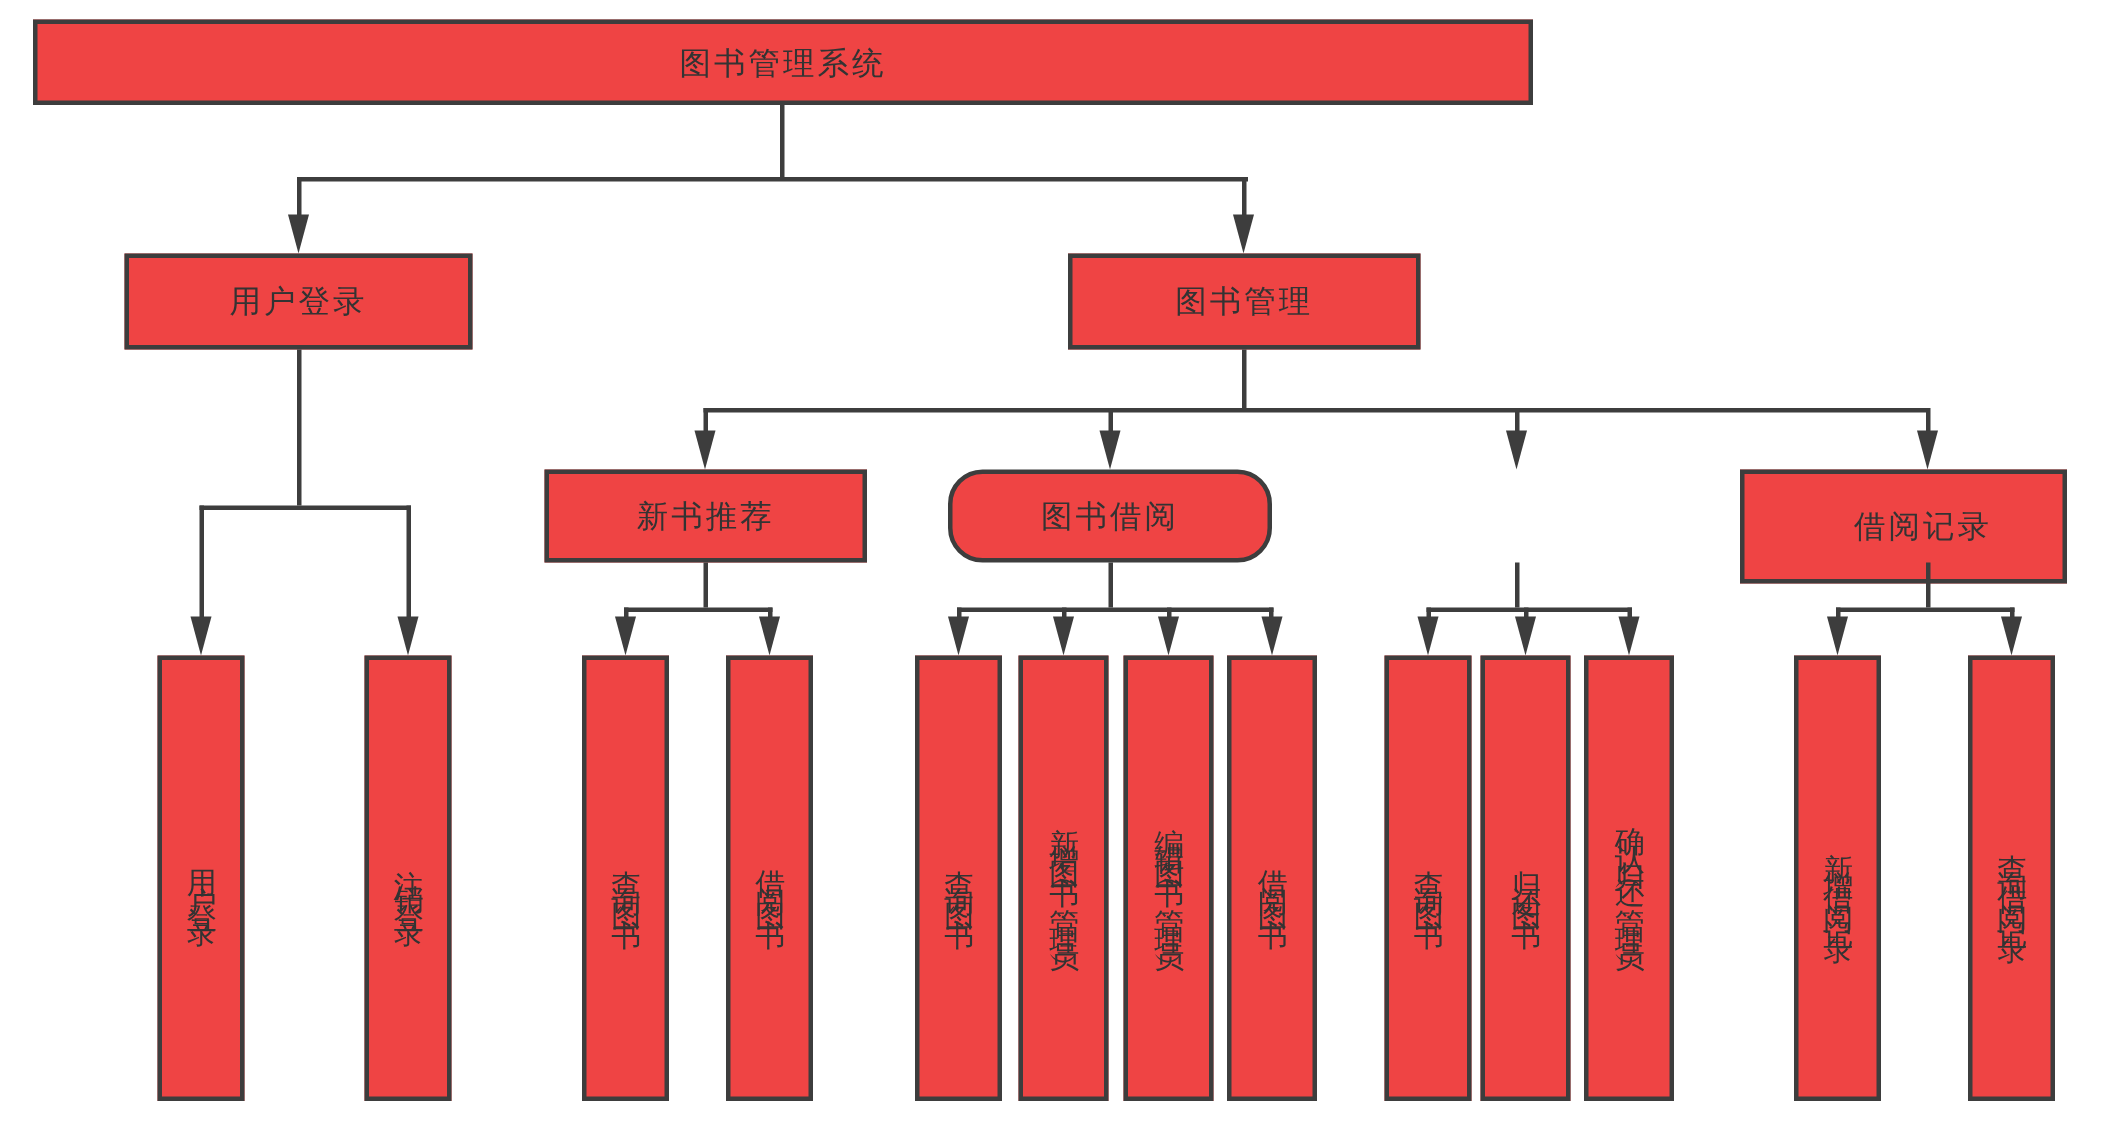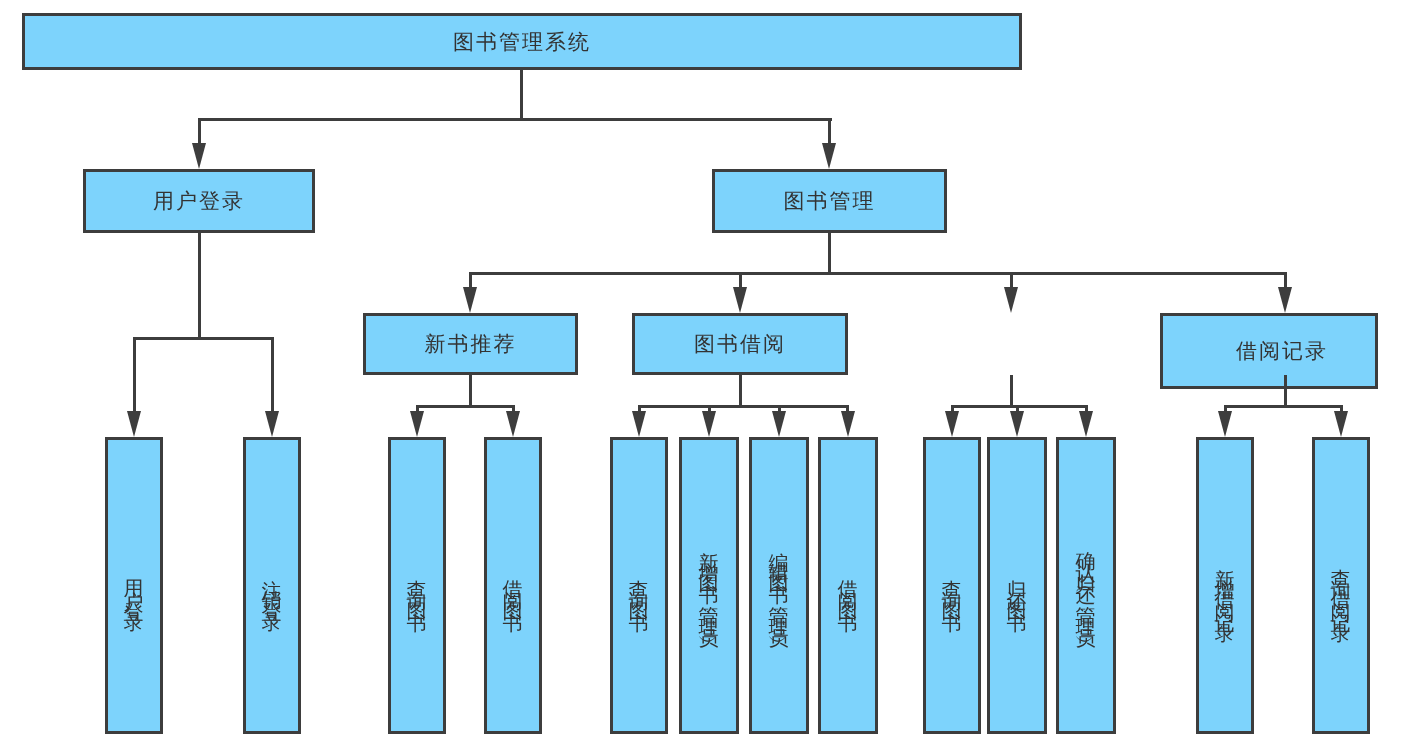--- a/index.html
+++ b/index.html
@@ -2,21 +2,21 @@
 <html style="--line: #3d3d3d; --text: #333333; --wm: #9b9b9b; --bg: #ffffff;"><head>
 <meta charset="utf-8">
 <style>
   :root { --line:#3d3d3d; --text:#333333; --wm:#9b9b9b; --bg:#ffffff; }
   html,body { margin:0; padding:0; background:var(--bg); }
   #stage {
     position:relative; width:1405px; height:747px; background:var(--bg);
     font-family:"Liberation Sans","DejaVu Sans",sans-serif; overflow:hidden;
   }
   .box {
-    position:absolute; background:#7dd3fc; border:3px solid var(--line);
+    position:absolute; background:#ef4444; border:3px solid var(--line);
     box-sizing:border-box; display:flex; align-items:center; justify-content:center;
     color:var(--text);
   }
   .hlabel { font-size:21px; letter-spacing:2px; white-space:nowrap; }
   .vbox .vlabel {
     writing-mode:vertical-lr; text-orientation:mixed;
     font-size:20px; letter-spacing:11px; line-height:1;
   }
   .line { position:absolute; background:var(--line); }
   .arrow {
@@ -41,21 +41,21 @@
   <div class="box" style="left:83px;top:169px;width:232px;height:64px;">
     <span class="hlabel">用户登录</span>
   </div>
   <div class="box" style="left:363px;top:313px;width:215px;height:62px;">
     <span class="hlabel">新书推荐</span>
   </div>
 
   <div class="box" style="left:712px;top:169px;width:235px;height:64px;">
     <span class="hlabel">图书管理</span>
   </div>
-  <div class="box" style="left:632px;top:313px;width:216px;height:62px;">
+  <div class="box" style="left:632px;top:313px;width:216px;height:62px;border-radius:23px;">
     <span class="hlabel">图书借阅</span>
   </div>
   <div class="box" style="left:1160px;top:313px;width:218px;height:76px;padding-left:26px;">
     <span class="hlabel">借阅记录</span>
   </div>
 
   <div class="box vbox" style="left:105px;top:437px;width:58px;height:297px;">
     <span class="vlabel">用户登录</span>
   </div>
   <div class="box vbox" style="left:243px;top:437px;width:58px;height:297px;">

